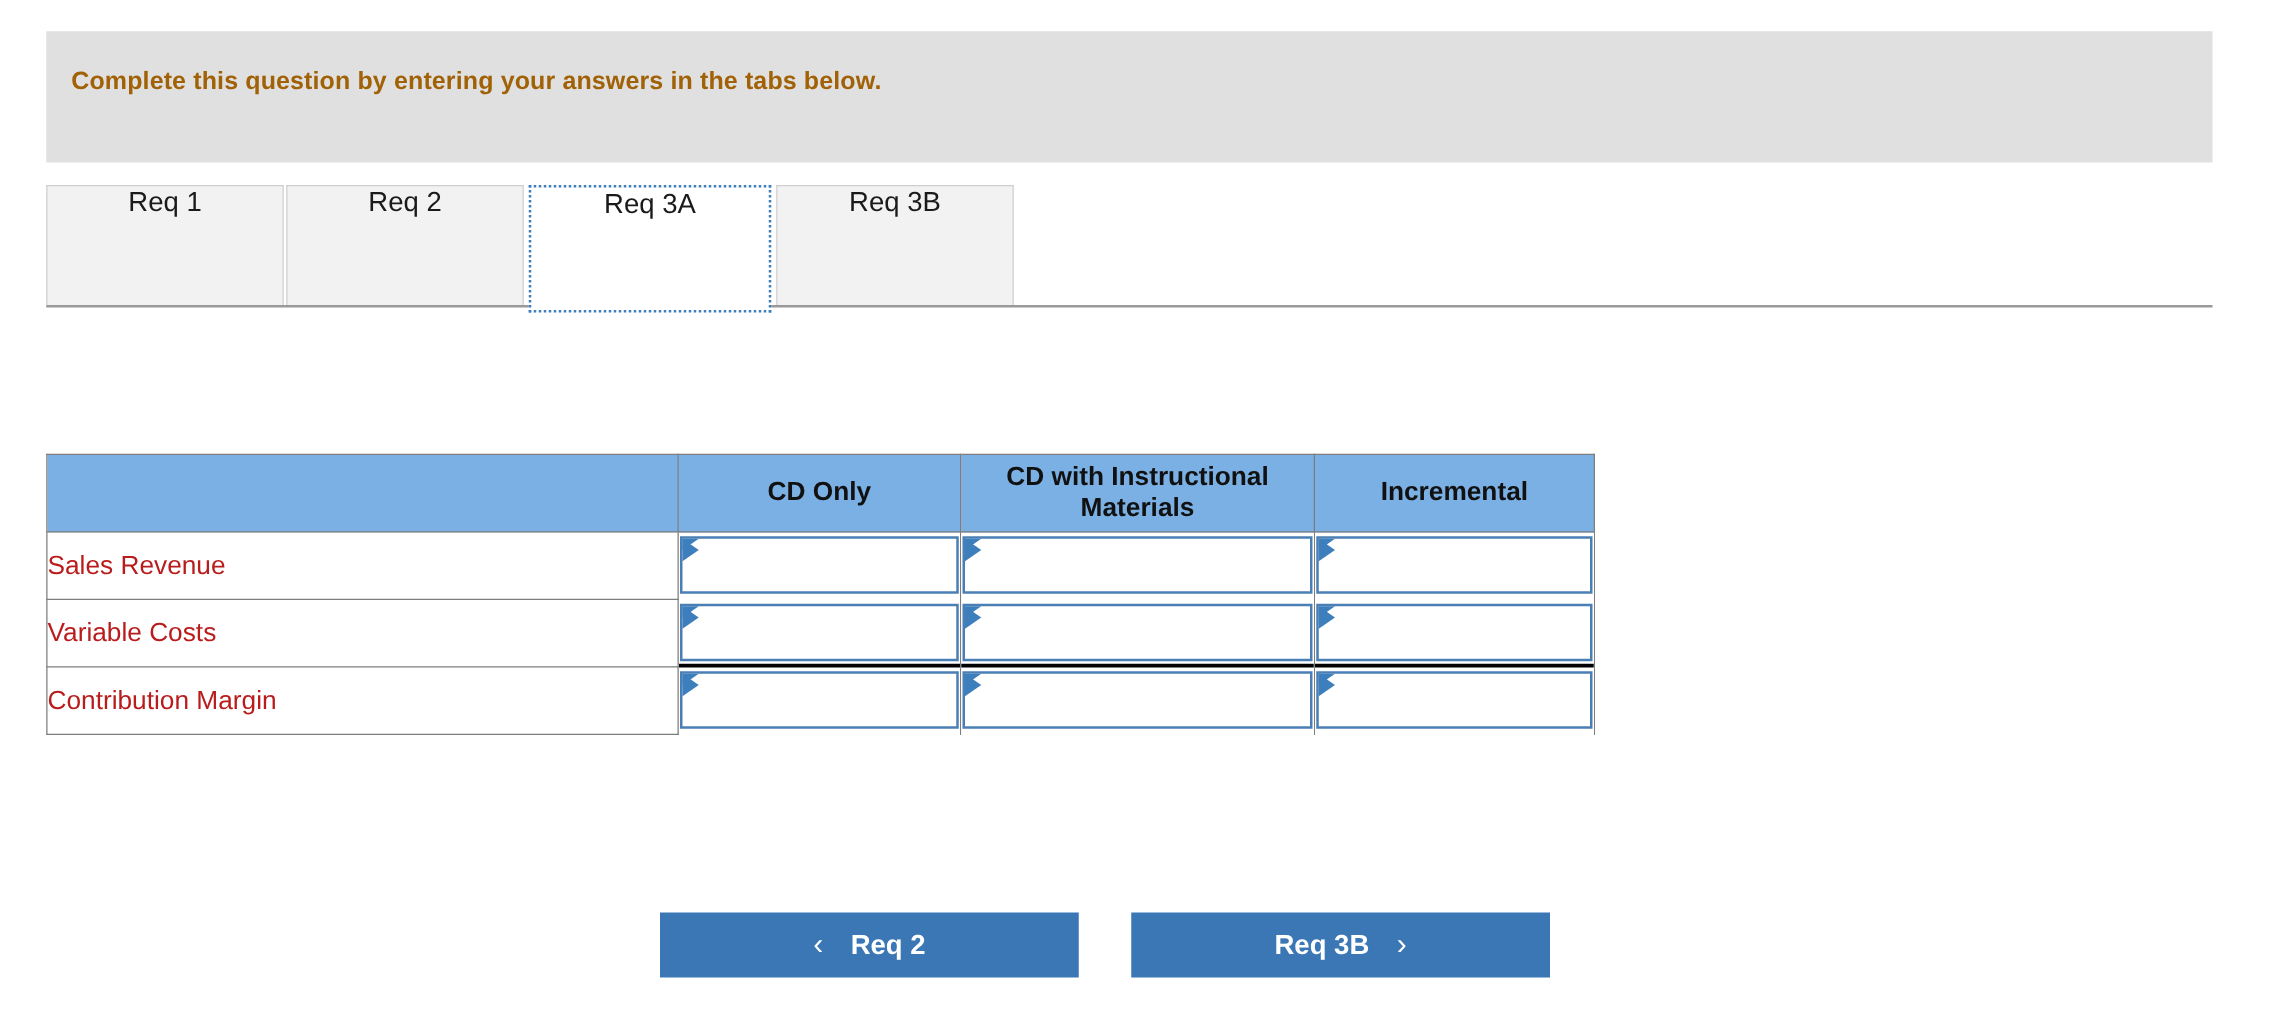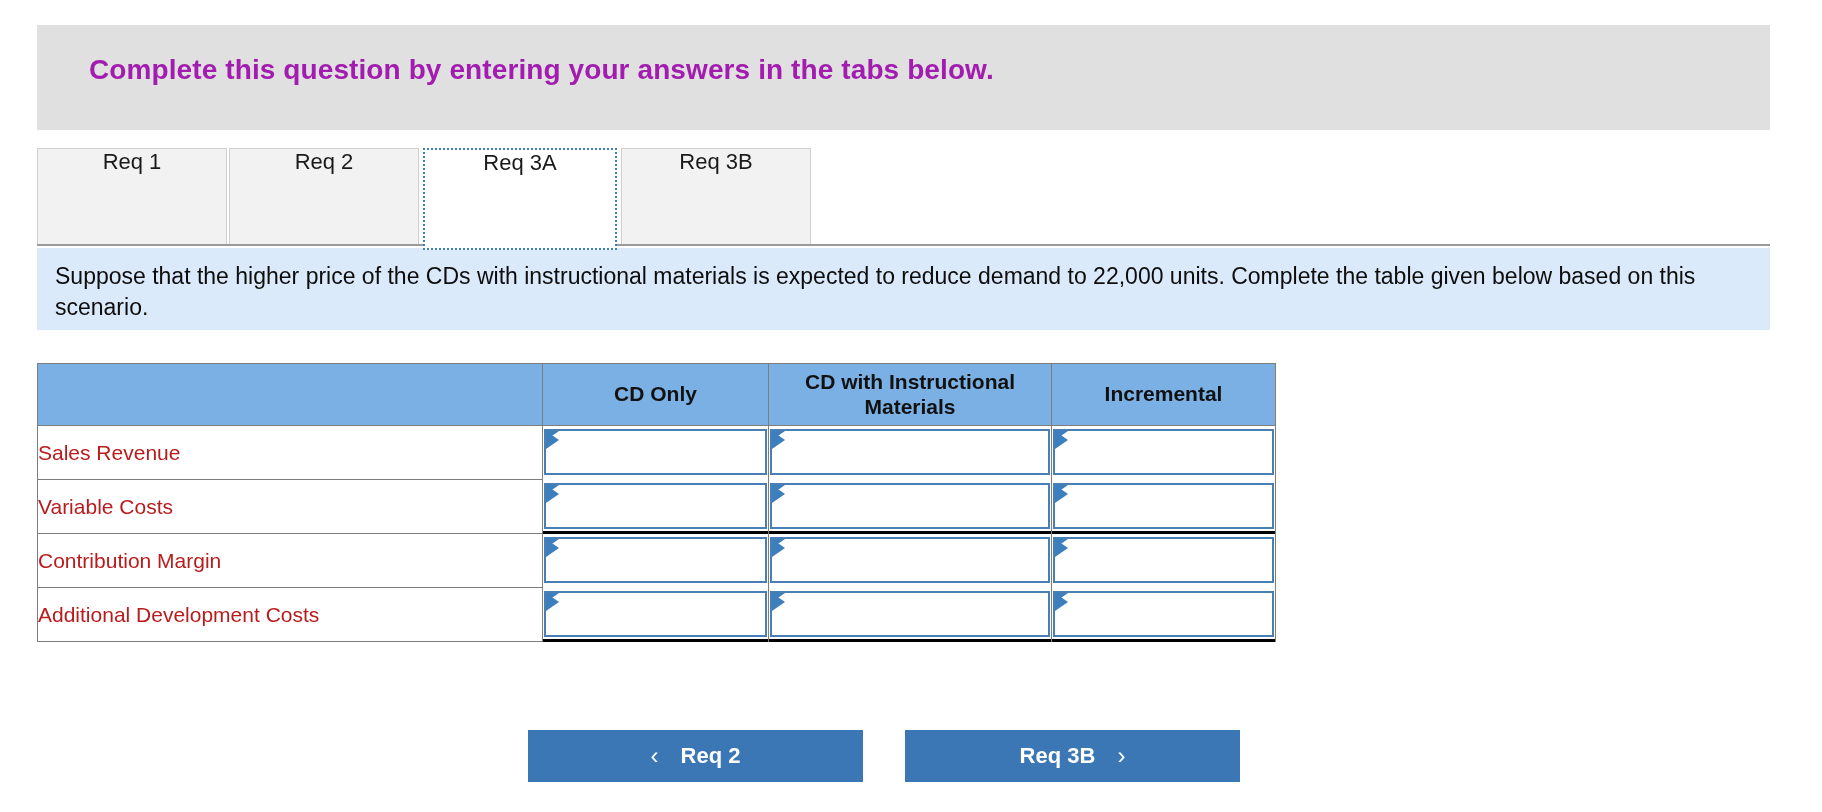--- a/index.html
+++ b/index.html
@@ -26,25 +26,25 @@
     position: absolute;
     left: 37px;
     top: 25px;
     width: 1733px;
     height: 105px;
     background: #e0e0e0;
     box-sizing: border-box;
   }
   .banner-text {
     position: absolute;
-    left: 52px;
+    left: 20px;
     top: 29px;
-    font-size: 28px;
+    font-size: 20px;
     font-weight: bold;
-    color: #a21caf;
+    color: #a16207;
     letter-spacing: 0.1px;
   }
 
   
   .tabstrip {
     position: absolute;
     left: 37px;
     top: 148px;
     width: 1733px;
     height: 98px;
@@ -238,23 +238,20 @@
       <span>Req 2</span>
     </div>
     <div class="tab tab-3 active">
       <span>Req 3A</span>
     </div>
     <div class="tab tab-4">
       <span>Req 3B</span>
     </div>
   </div>
 
-  <div class="scenario">
-    <div class="scenario-text">Suppose that the higher price of the CDs with instructional materials is expected to reduce demand to 22,000 units. Complete the table given below based on this scenario.</div>
-  </div>
 
   <div class="tablewrap">
     <table class="grid">
       <colgroup>
         <col class="col-label">
         <col class="col-a">
         <col class="col-b">
         <col class="col-c">
       </colgroup>
       <thead>
@@ -313,38 +310,20 @@
             <div class="inputbox">
               <span class="marker"></span>
             </div>
           </td>
           <td class="cellpad last">
             <div class="inputbox">
               <span class="marker"></span>
             </div>
           </td>
         </tr>
-        <tr class="ruled">
-          <td class="rowlabel">Additional Development Costs</td>
-          <td class="cellpad">
-            <div class="inputbox">
-              <span class="marker"></span>
-            </div>
-          </td>
-          <td class="cellpad">
-            <div class="inputbox">
-              <span class="marker"></span>
-            </div>
-          </td>
-          <td class="cellpad last">
-            <div class="inputbox">
-              <span class="marker"></span>
-            </div>
-          </td>
-        </tr>
       </tbody>
     </table>
   </div>
 
   <div class="navbtn btn-prev">
     <span class="chev">‹</span>
     <span>Req 2</span>
   </div>
   <div class="navbtn btn-next">
     <span>Req 3B</span>

